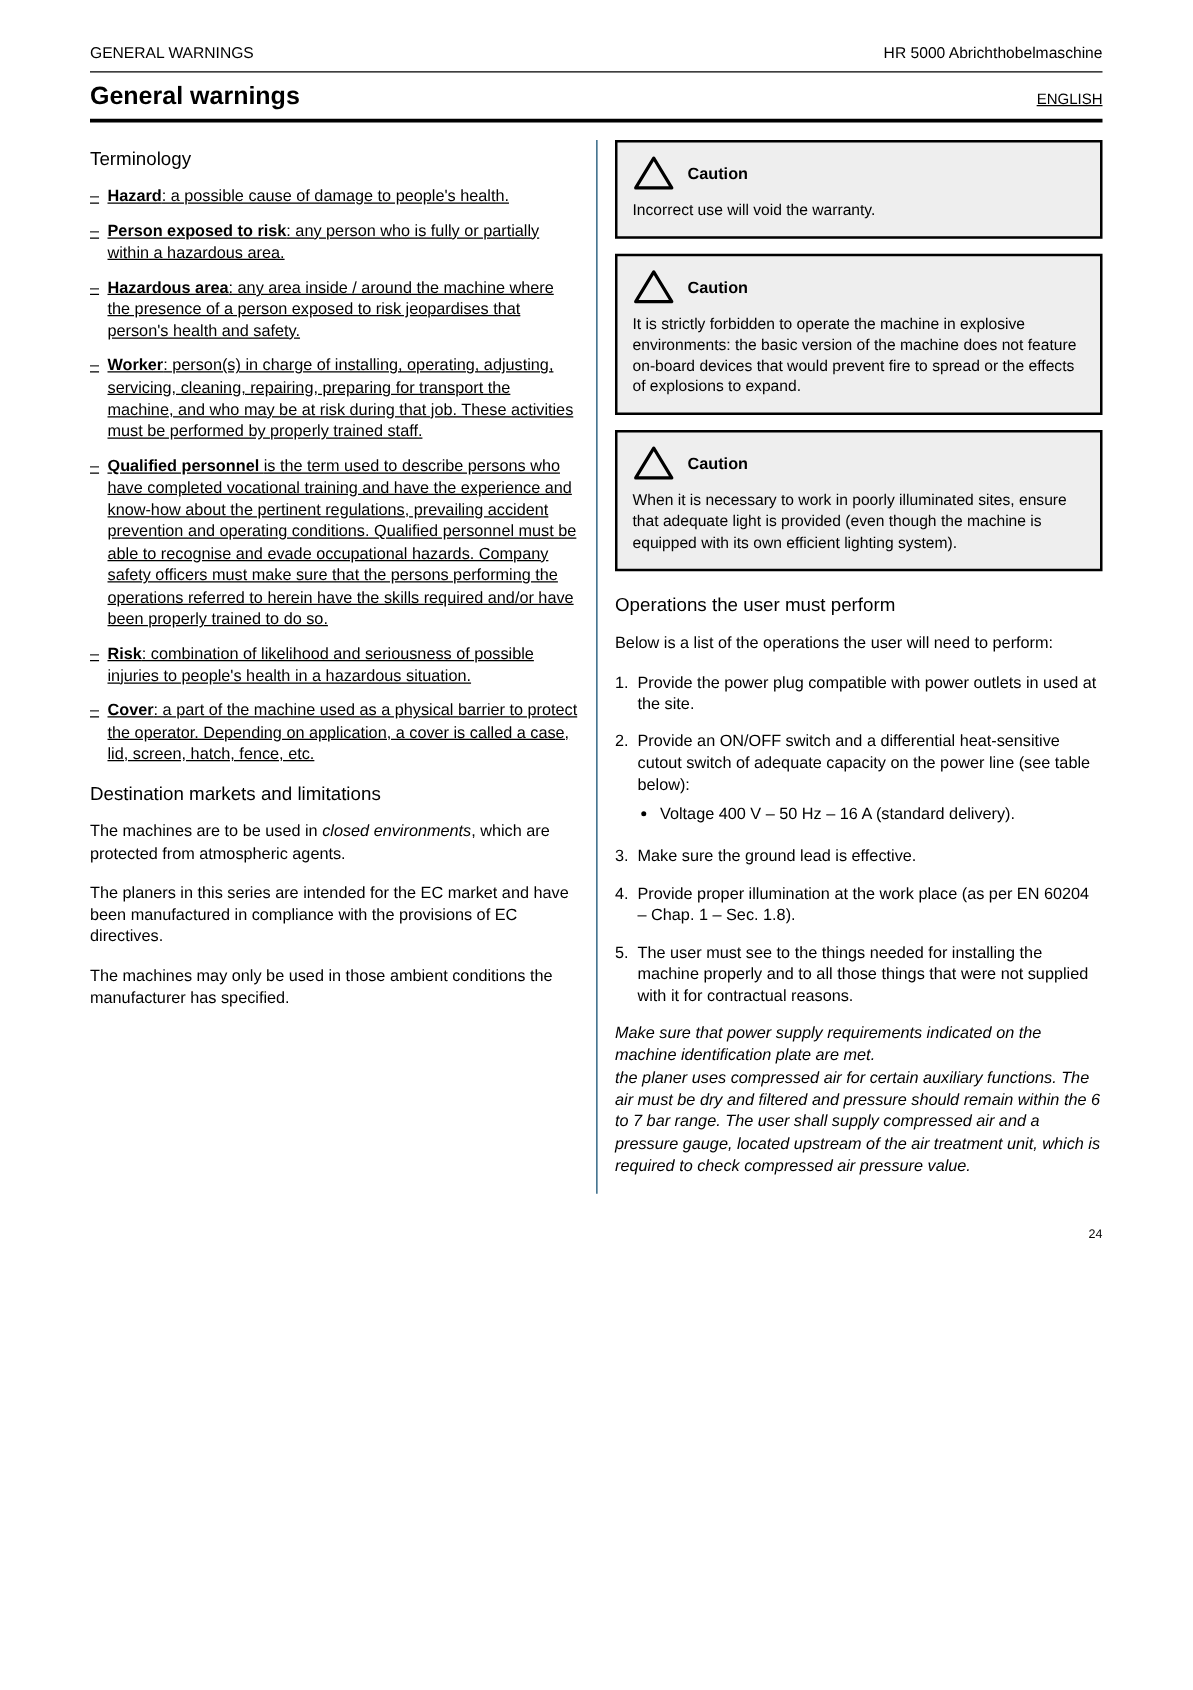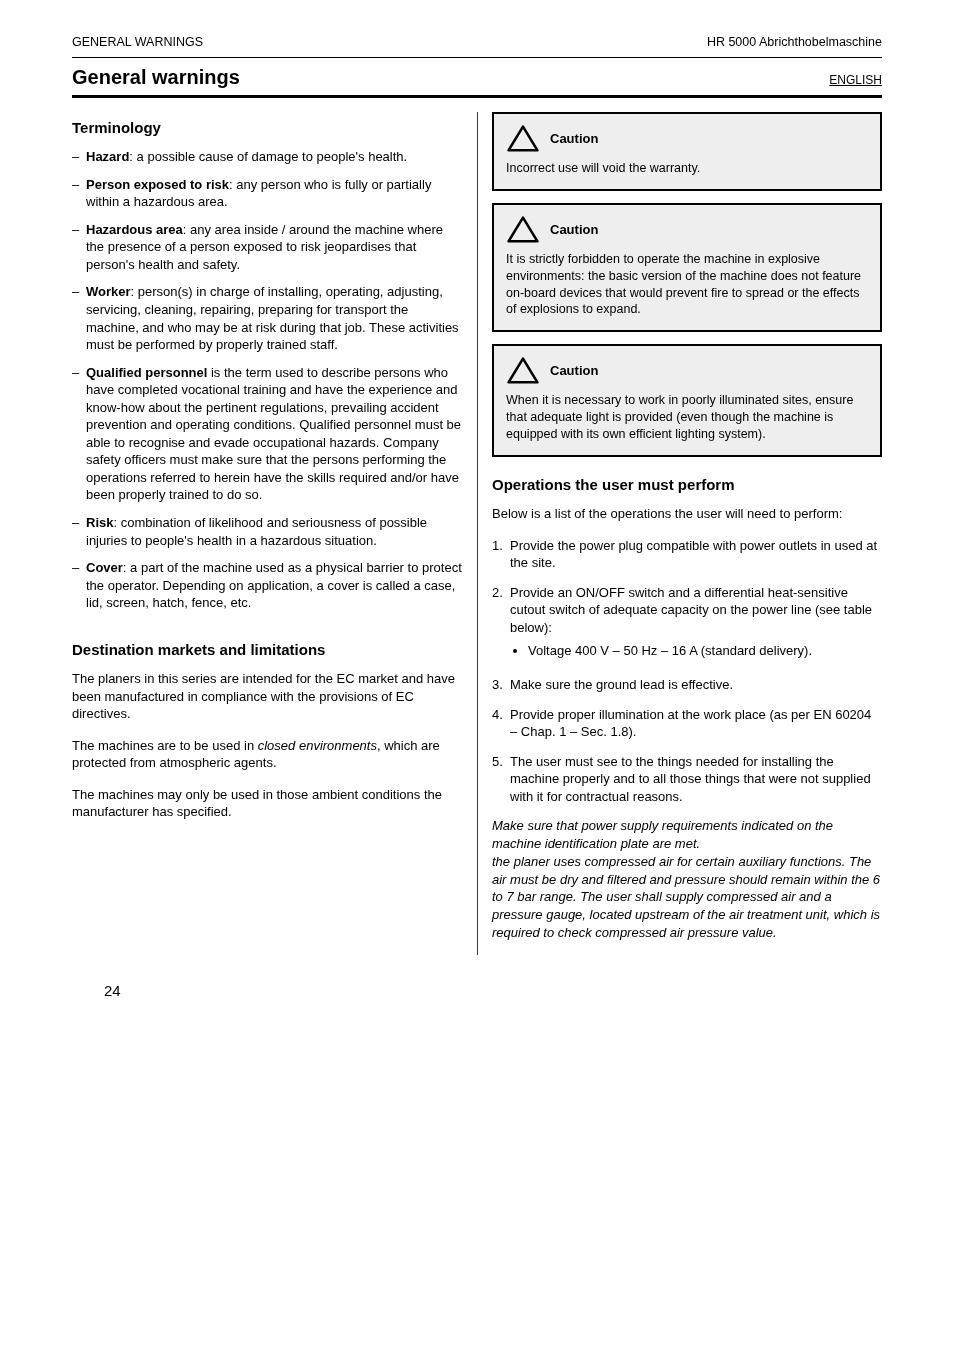--- a/index.html
+++ b/index.html
@@ -37,28 +37,29 @@
   .col {
     flex: 1 1 50%;
     padding: 0 14px 0 0;
   }
   .col-right {
     padding: 0 0 0 14px;
     border-left: 1px solid #0c4a6e;
   }
   .subhead {
     font-size: 15px;
-    font-weight: bold;
+    font-weight: normal;
     margin: 6px 0 10px 0;
   }
   p { margin-bottom: 14px; }
   ul.dash {
     list-style: none;
     padding-left: 0;
-    margin-bottom: 28px;
+    margin-bottom: 14px;
+    text-decoration: underline;
   }
   ul.dash li {
     display: flex;
     margin-bottom: 10px;
   }
   ul.dash li::before {
     content: "–";
     flex: 0 0 14px;
   }
   ul.dash li > span { flex: 1; }
@@ -95,24 +96,23 @@
   }
   ol.steps li .txt { flex: 1; }
   ul.sub {
     list-style: disc;
     padding-left: 18px;
     margin-top: 6px;
   }
   ul.sub li { display: list-item; margin-bottom: 4px; }
   ul.sub li::before { content: none; }
   .pgnum {
-    text-align: left;
-    font-size: 15px;
+    text-align: right;
+    font-size: 10px;
     margin-top: 26px;
-    margin-left: 32px;
   }
   em.fakeit { font-style: italic; }
   .note-line { margin-bottom: 1px; }
   .tri-path { fill: none; stroke: #000; stroke-width: 3; stroke-linejoin: round; }
 </style>
 </head>
 <body>
 
 <div class="topbar">
   <span>GENERAL WARNINGS</span>
@@ -147,24 +147,24 @@
         </li>
       <li>
           <span><strong>Risk</strong><span>: combination of likelihood and seriousness of possible injuries to people's health in a hazardous situation.</span></span>
         </li>
       <li>
           <span><strong>Cover</strong><span>: a part of the machine used as a physical barrier to protect the operator. Depending on application, a cover is called a case, lid, screen, hatch, fence, etc.</span></span>
         </li>
     </ul>
 
     <div class="subhead">Destination markets and limitations</div>
-    <p>The planers in this series are intended for the EC market and have been manufactured in compliance with the provisions of EC directives.</p>
     <p>
       <span>The machines are to be used in </span><em class="fakeit">closed environments</em><span>, which are protected from atmospheric agents.</span>
     </p>
+    <p>The planers in this series are intended for the EC market and have been manufactured in compliance with the provisions of EC directives.</p>
     <p>The machines may only be used in those ambient conditions the manufacturer has specified.</p>
   </div>
 
   <div class="col col-right">
 
     <div class="warn">
       <div class="warn-head">
         <span class="tri">
           <svg viewBox="0 0 40 34">
               <path class="tri-path" d="M20 3 L37 31 L3 31 Z"></path>

